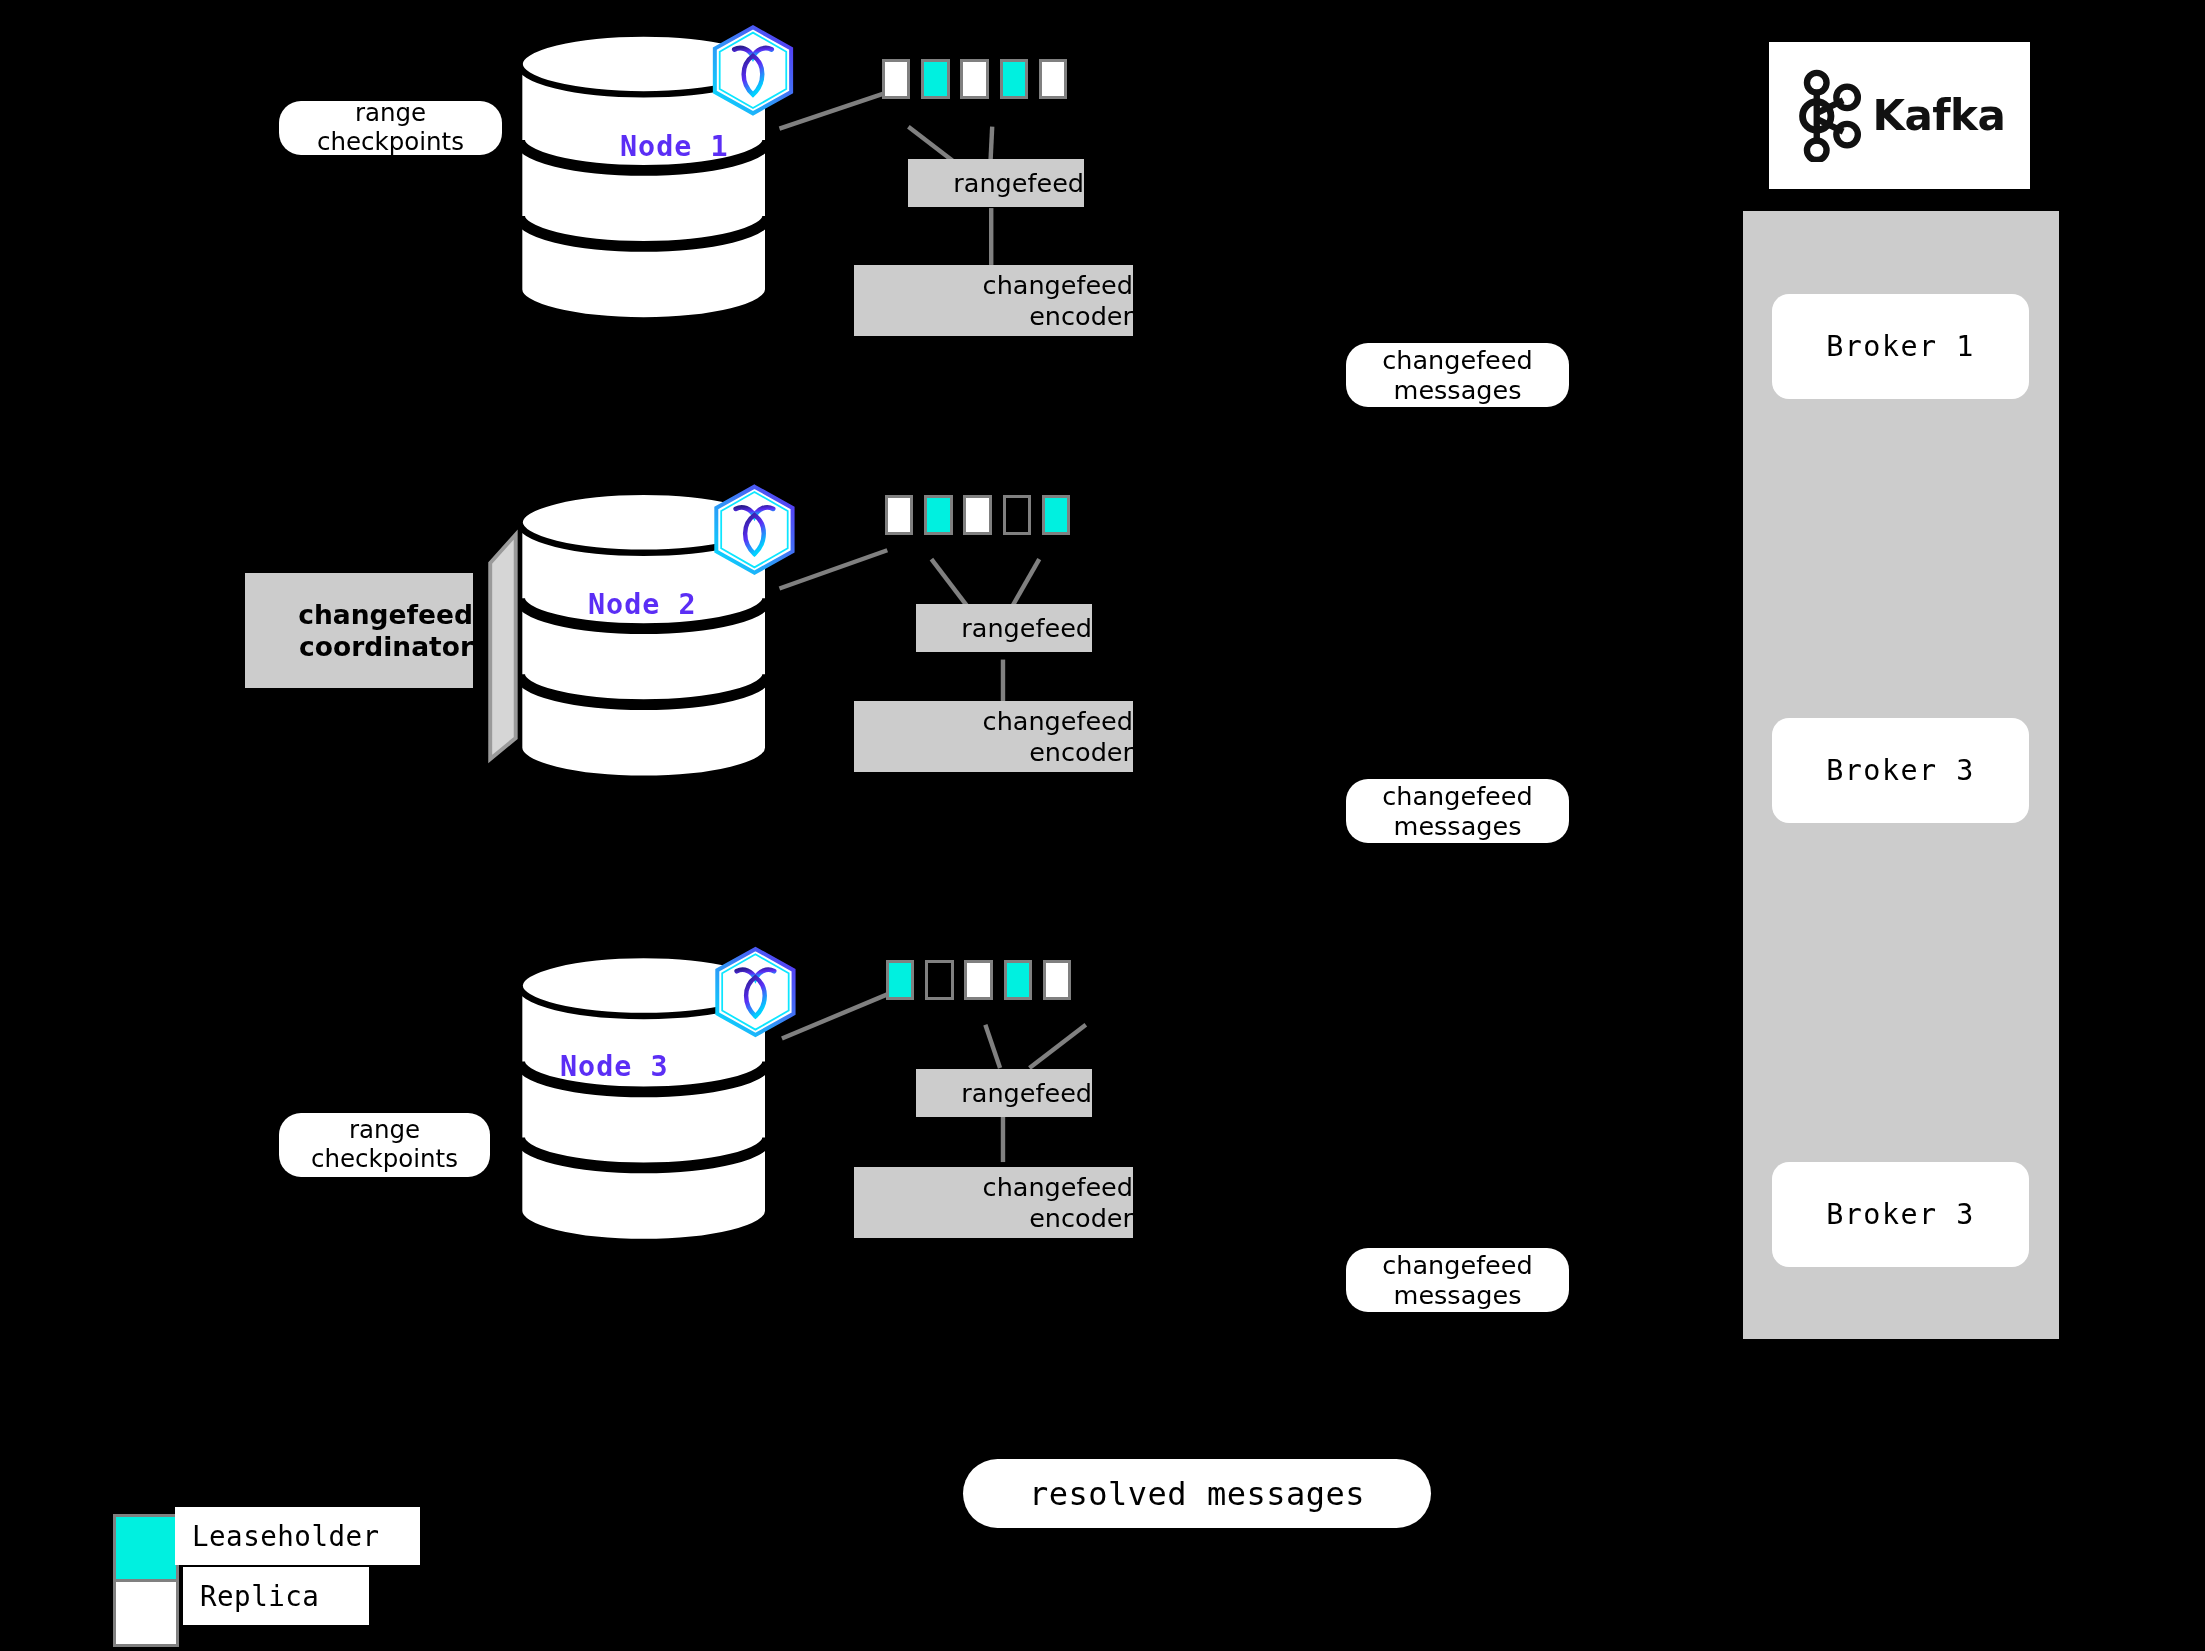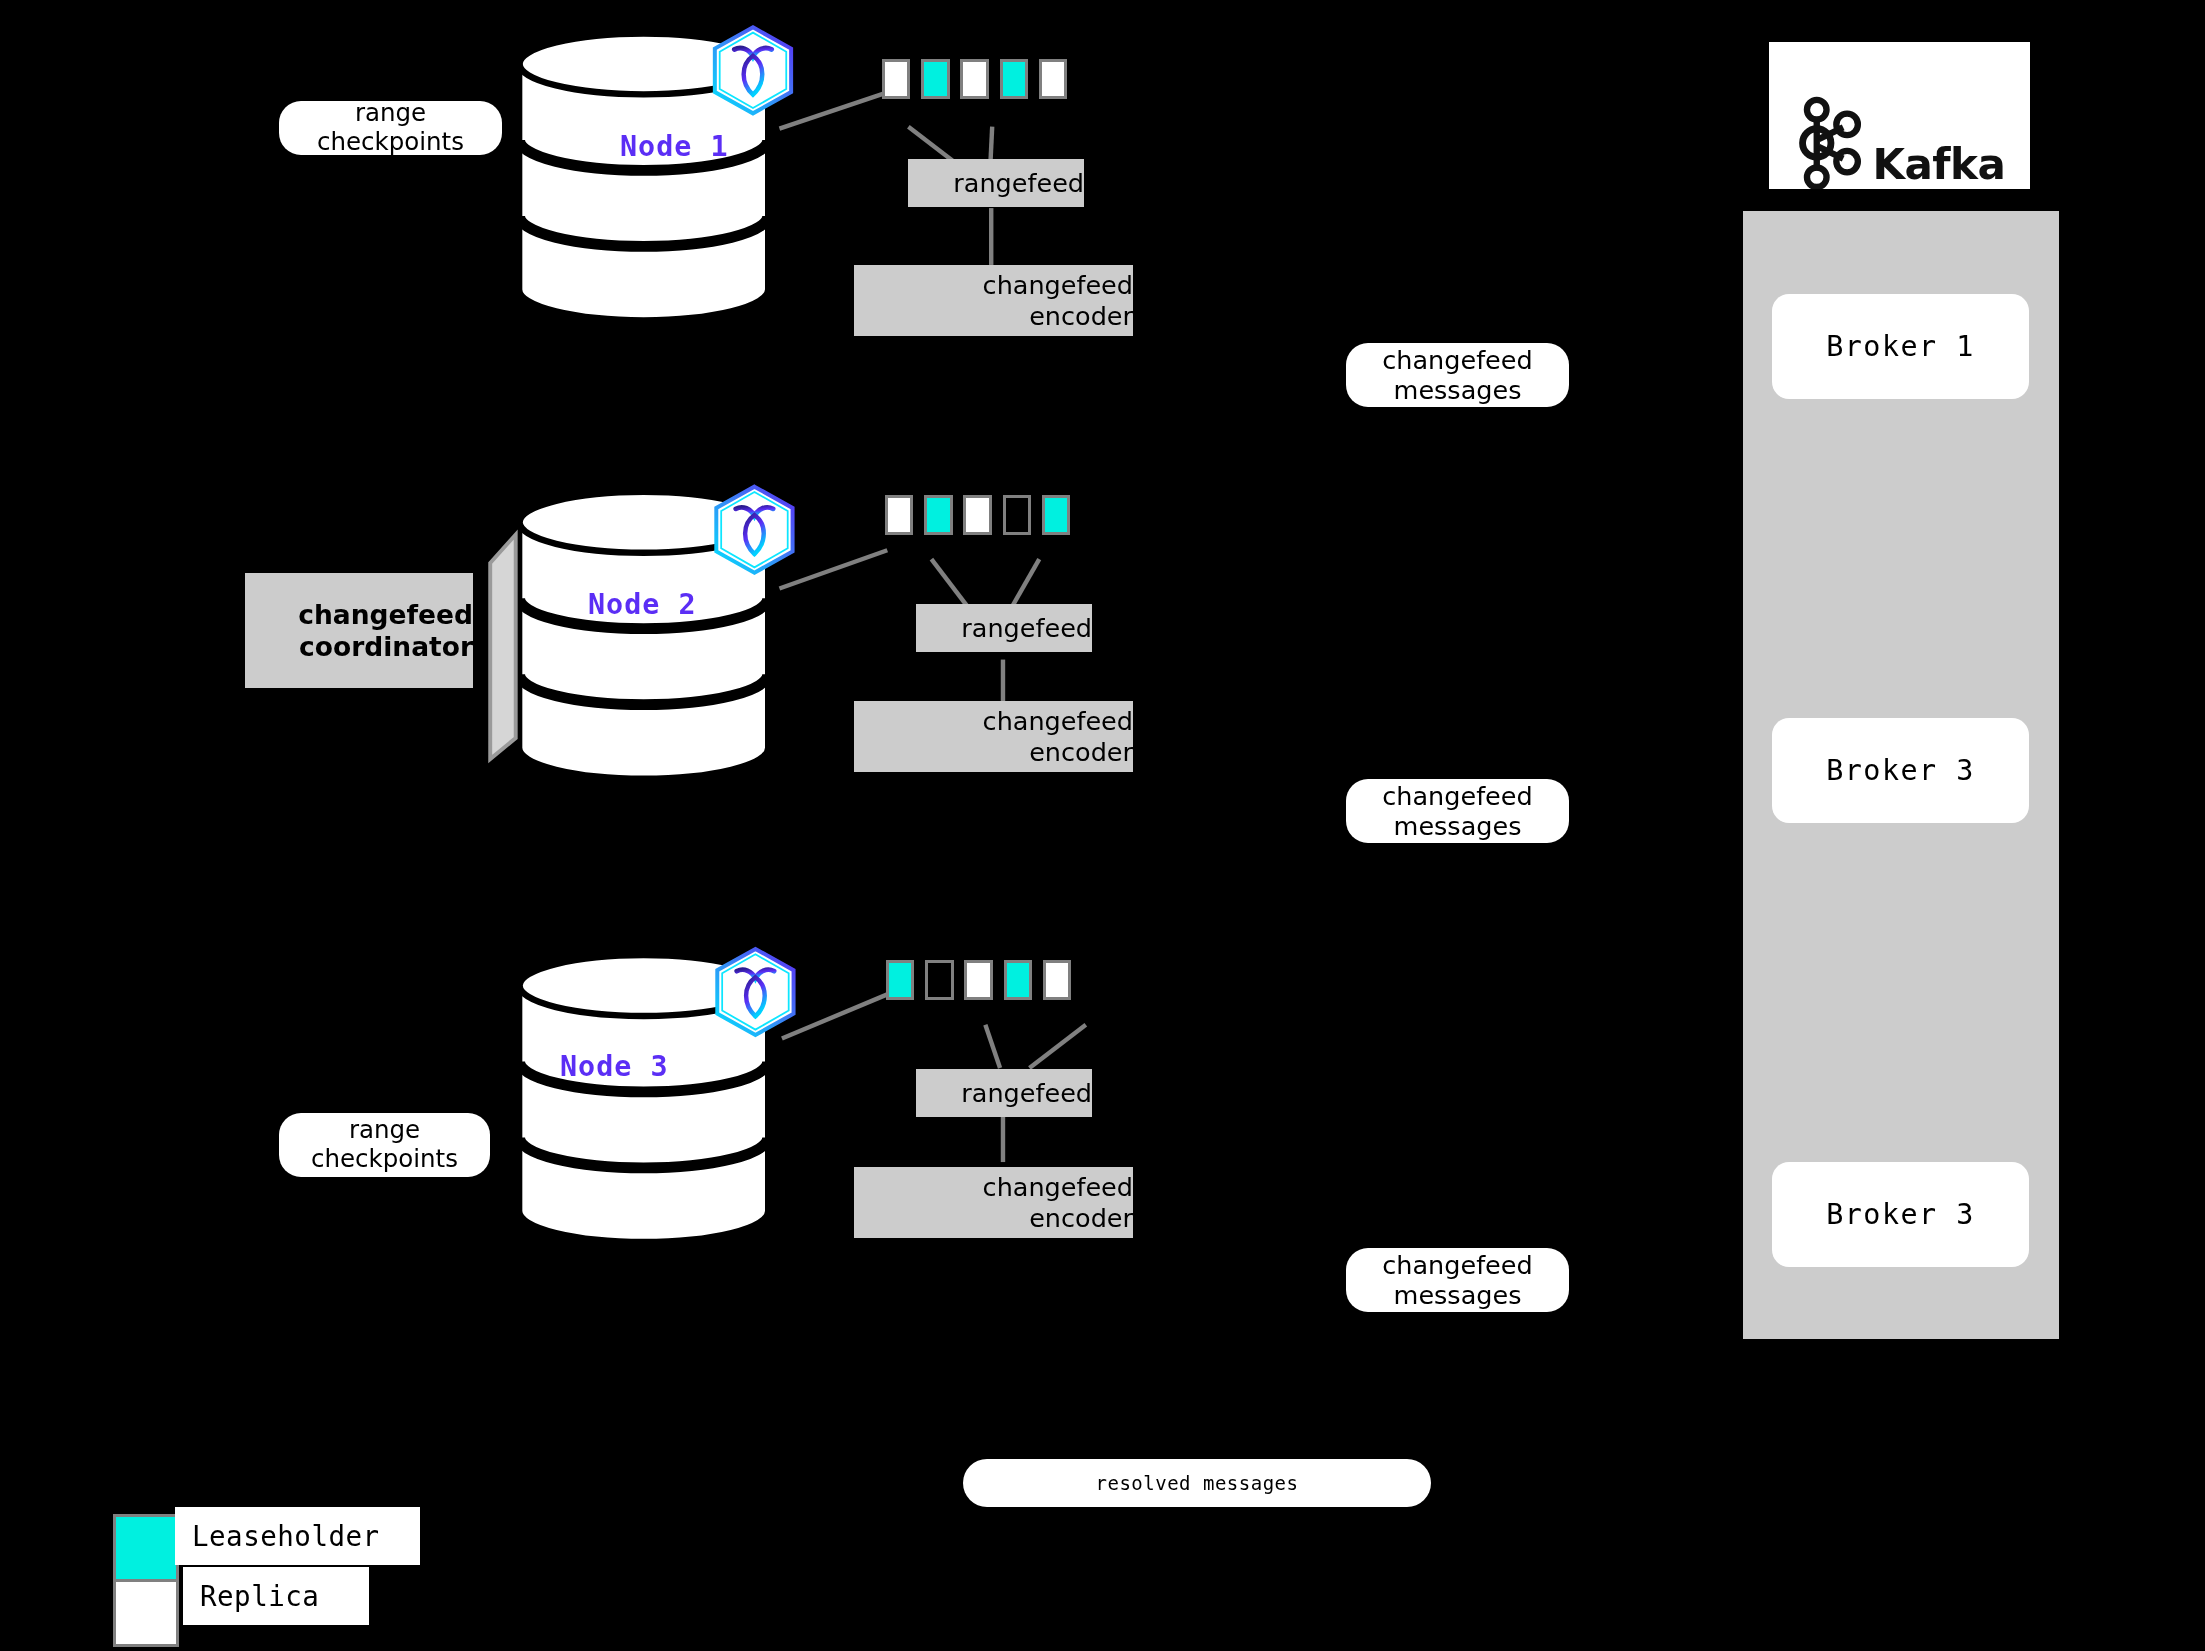--- a/index.html
+++ b/index.html
@@ -39,21 +39,21 @@
   .range-sq{
     width:28.4px;height:40px;border:3.4px solid #808080;box-sizing:border-box;
     margin-right:10.8px;
   }
   .range-sq.leaseholder{background:#00f0e0;}
   .range-sq.replica{background:#ffffff;}
   .range-sq.empty{background:transparent;}
 
   
   .kafka-card{
-    position:absolute;background:#ffffff;display:flex;align-items:flex-end;
+    position:absolute;background:#ffffff;display:flex;align-items:center;
     justify-content:center;gap:9.8px;
   }
   .kafka-word{
     font-family:"DejaVu Sans", sans-serif;font-weight:bold;
     font-size:42px;color:#111;letter-spacing:-0.5px;
   }
   .broker-panel{position:absolute;background:#cccccc;}
   .broker{
     position:absolute;background:#ffffff;border-radius:17px;
     display:flex;align-items:center;justify-content:center;
@@ -253,21 +253,21 @@
       <span>Broker 1</span>
     </div>
     <div class="broker" style="left:29px;top:507px;width:257px;height:105px;font-size:28.4px;">
       <span>Broker 3</span>
     </div>
     <div class="broker" style="left:29px;top:951px;width:257px;height:105px;font-size:28.4px;">
       <span>Broker 3</span>
     </div>
   </div>
 
-  <div class="pill" style="left:963px;top:1459px;width:468px;height:48px;font-size:19px;">
+  <div class="pill" style="left:963px;top:1459px;width:468px;height:69px;font-size:32px;">
     <span>resolved messages</span>
   </div>
 
   <div class="legend-sq" style="left:113px;top:1514px;width:66px;height:68px;background:#00f0e0;"></div>
   <div class="legend-label" style="left:175px;top:1507px;width:228px;height:58px;padding-left:17px;font-size:27.5px;">
     <span>Leaseholder</span>
   </div>
 
   <div class="legend-sq" style="left:113px;top:1579px;width:66px;height:68px;background:#ffffff;"></div>
   <div class="legend-label" style="left:183px;top:1567px;width:169px;height:58px;padding-left:17px;font-size:27.5px;">

